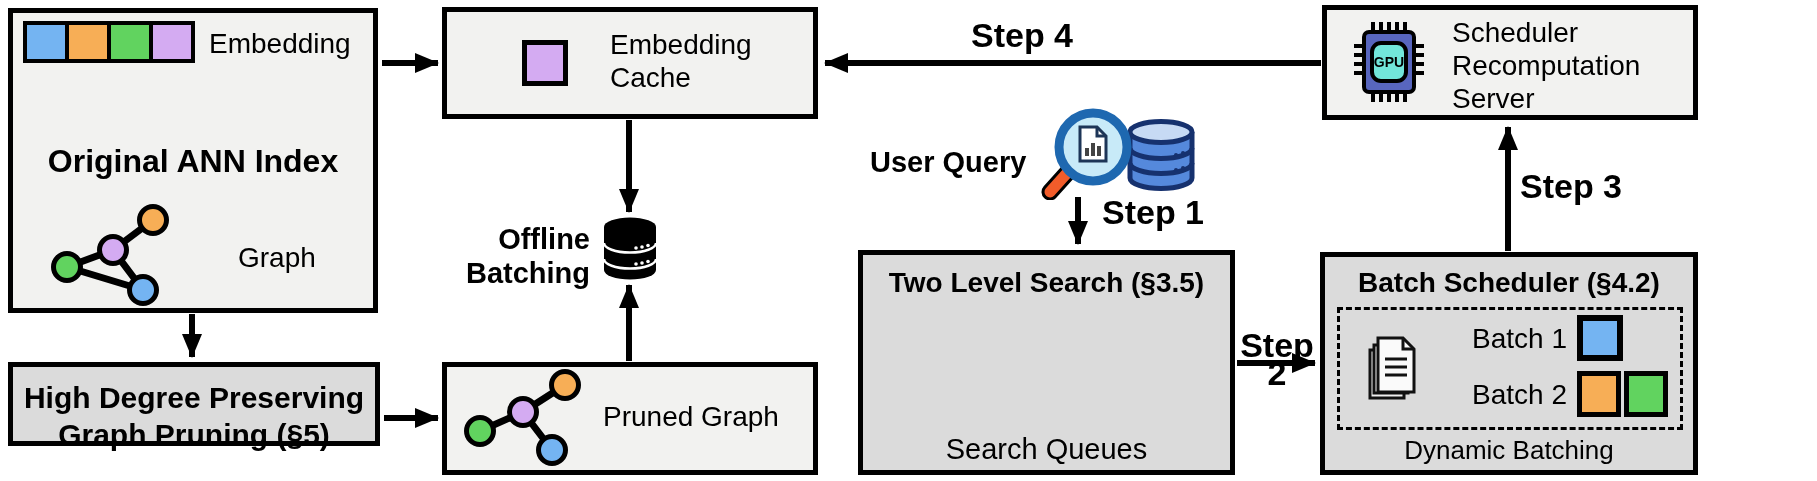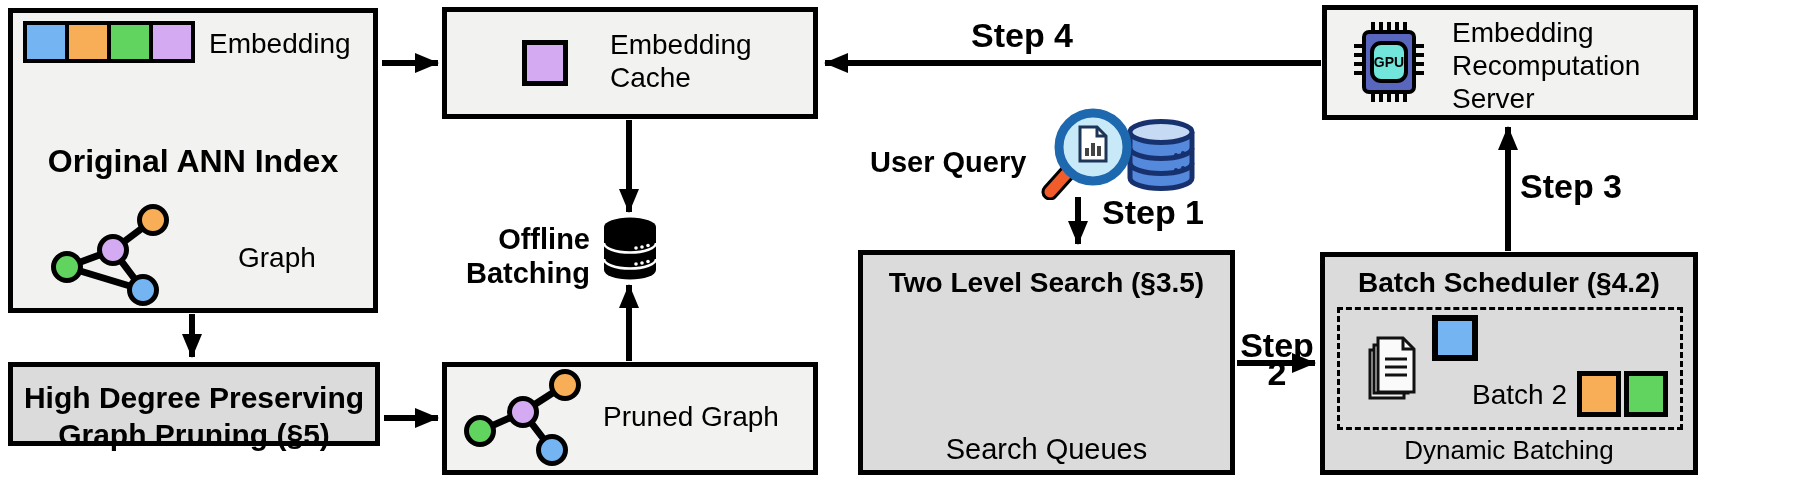--- a/index.html
+++ b/index.html
@@ -156,20 +156,21 @@
       <svg class="abs" style="left:26px;top:24px;" width="54" height="70" viewBox="0 0 54 70">
         <path d="M4 16 h34 v48 h-34 z" fill="#f0f0f0" stroke="#111" stroke-width="3"></path>
         <path d="M8 11 h34 v48 h-34 z" fill="#f4f4f4" stroke="#111" stroke-width="3"></path>
         <path d="M12 4 h25 l11 11 v43 h-36 z" fill="#fafafa" stroke="#111" stroke-width="3"></path>
         <path d="M37 4 v11 h11" fill="none" stroke="#111" stroke-width="3"></path>
         <line x1="19" y1="25" x2="41" y2="25" stroke="#111" stroke-width="3"></line>
         <line x1="19" y1="33" x2="41" y2="33" stroke="#111" stroke-width="3"></line>
         <line x1="19" y1="41" x2="41" y2="41" stroke="#111" stroke-width="3"></line>
       </svg>
       <div class="row" style="left:92px;top:5px;">
+        <div class="lbl" style="width:135px;text-align:right;padding-right:10px;">Batch 1</div>
         <div class="sq" style="width: 46px; height: 46px; border-width: 6px; background-color: rgb(116, 180, 242);"></div>
       </div>
       <div class="row" style="left:92px;top:61px;">
         <div class="lbl" style="width:135px;text-align:right;padding-right:10px;">Batch 2</div>
         <div style="display:flex;gap:3px;">
           <div class="sq" style="width: 44px; height: 46px; background-color: rgb(247, 174, 86);"></div>
           <div class="sq" style="width: 44px; height: 46px; background-color: rgb(97, 211, 95);"></div>
         </div>
       </div>
     </div>
@@ -196,17 +197,17 @@
           <line x1="2" y1="53" x2="12" y2="53"></line>
         <line x1="62" y1="26" x2="72" y2="26"></line>
           <line x1="62" y1="35" x2="72" y2="35"></line>
           <line x1="62" y1="44" x2="72" y2="44"></line>
           <line x1="62" y1="53" x2="72" y2="53"></line>
       </g>
       <rect x="12" y="12" width="50" height="60" rx="5" stroke="#000" stroke-width="4" fill="#5866BE"></rect>
       <rect x="20" y="23" width="34" height="38" rx="9" stroke="#000" stroke-width="4" fill="#72E6DA"></rect>
       <text x="37" y="47" text-anchor="middle" font-size="14" font-weight="bold" font-family="Liberation Sans, sans-serif" fill="#000">GPU</text>
     </svg>
-    <div class="abs lbl" style="left:125px;top:6px;width:220px;">Embedding Recomputation Server</div>
+    <div class="abs lbl" style="left:125px;top:6px;width:220px;">Scheduler Recomputation Server</div>
   </div>
   <div class="abs step ctr" style="left:962px;top:21px;width:120px;">Step 4</div>
 
 </div>
 
 </body></html>

